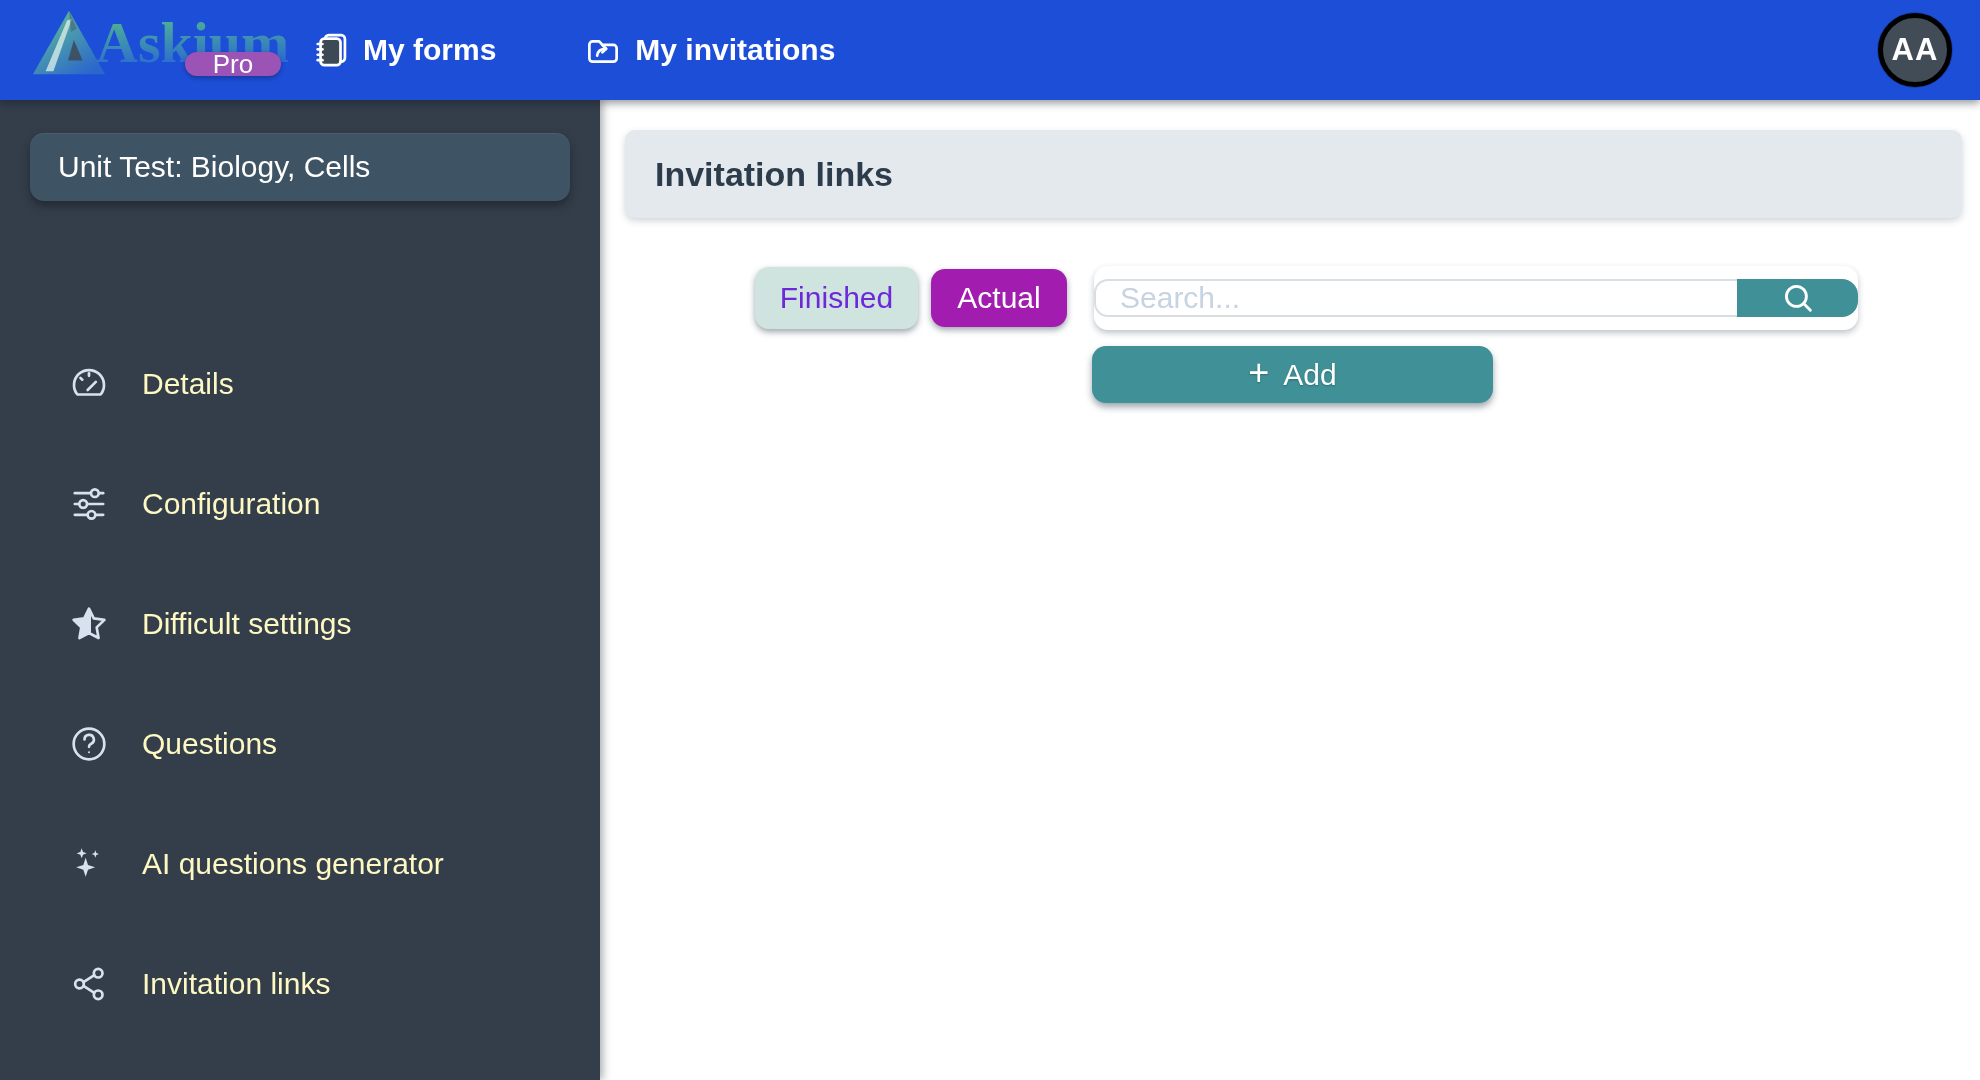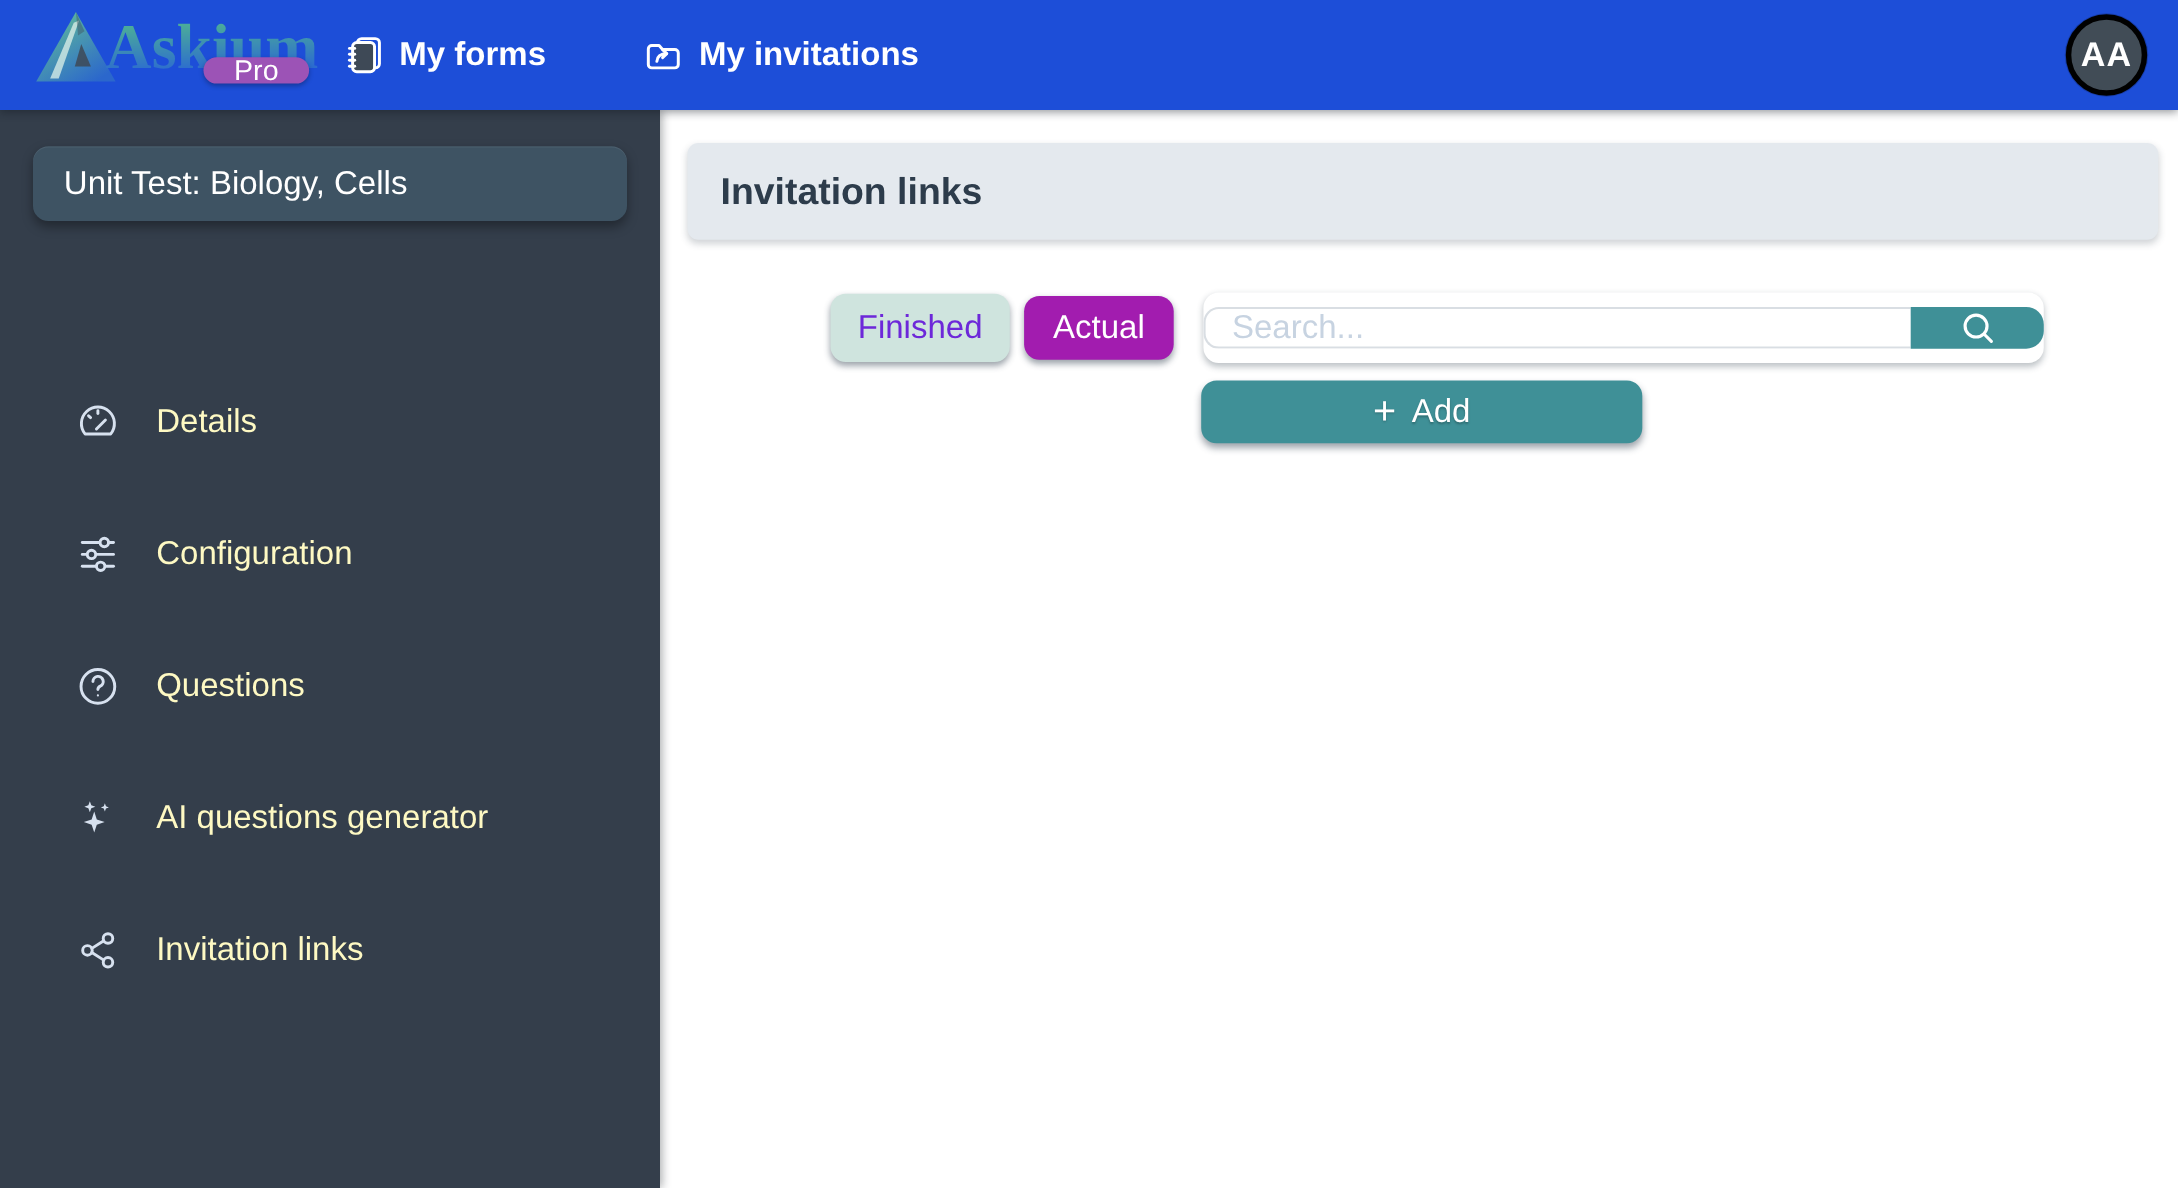--- a/index.html
+++ b/index.html
@@ -141,20 +141,32 @@
           <line x1="3.5" y1="5.5" x2="20.5" y2="5.5"></line>
           <line x1="3.5" y1="12" x2="20.5" y2="12"></line>
           <line x1="3.5" y1="18.5" x2="20.5" y2="18.5"></line>
           <circle cx="15.5" cy="5.5" r="2.3" fill="#343E4B"></circle>
           <circle cx="8.5" cy="12" r="2.3" fill="#343E4B"></circle>
           <circle cx="13.5" cy="18.5" r="2.3" fill="#343E4B"></circle>
         </svg>
         <span>Configuration</span>
       </div>
 
+      <div class="side-item">
+        <svg width="40" height="40" viewBox="0 0 24 24" fill="none" stroke="#D7E1EF" stroke-width="1.6" stroke-linejoin="round">
+          <defs>
+            <linearGradient id="halfStar" x1="0" y1="0" x2="1" y2="0">
+              <stop offset="0.55" stop-color="#D7E1EF"></stop>
+              <stop offset="0.55" stop-color="rgba(0,0,0,0)"></stop>
+            </linearGradient>
+          </defs>
+          <path d="M12 2.8 l2.85 5.8 6.4.93 -4.63 4.52 1.1 6.38 -5.72-3.0 -5.72 3.0 1.1-6.38 -4.63-4.52 6.4-.93 Z" fill="url(#halfStar)"></path>
+        </svg>
+        <span>Difficult settings</span>
+      </div>
 
       <div class="side-item">
         <svg width="40" height="40" viewBox="0 0 24 24" fill="none" stroke="#D7E1EF" stroke-width="1.6" stroke-linecap="round">
           <circle cx="12" cy="12" r="9.2"></circle>
           <path d="M9.3 9.3 a2.8 2.8 0 1 1 4.0 2.55 c-.85.4-1.3.9-1.3 1.85"></path>
           <circle cx="12" cy="16.9" r="0.6" fill="#D7E1EF" stroke="none"></circle>
         </svg>
         <span>Questions</span>
       </div>
 

